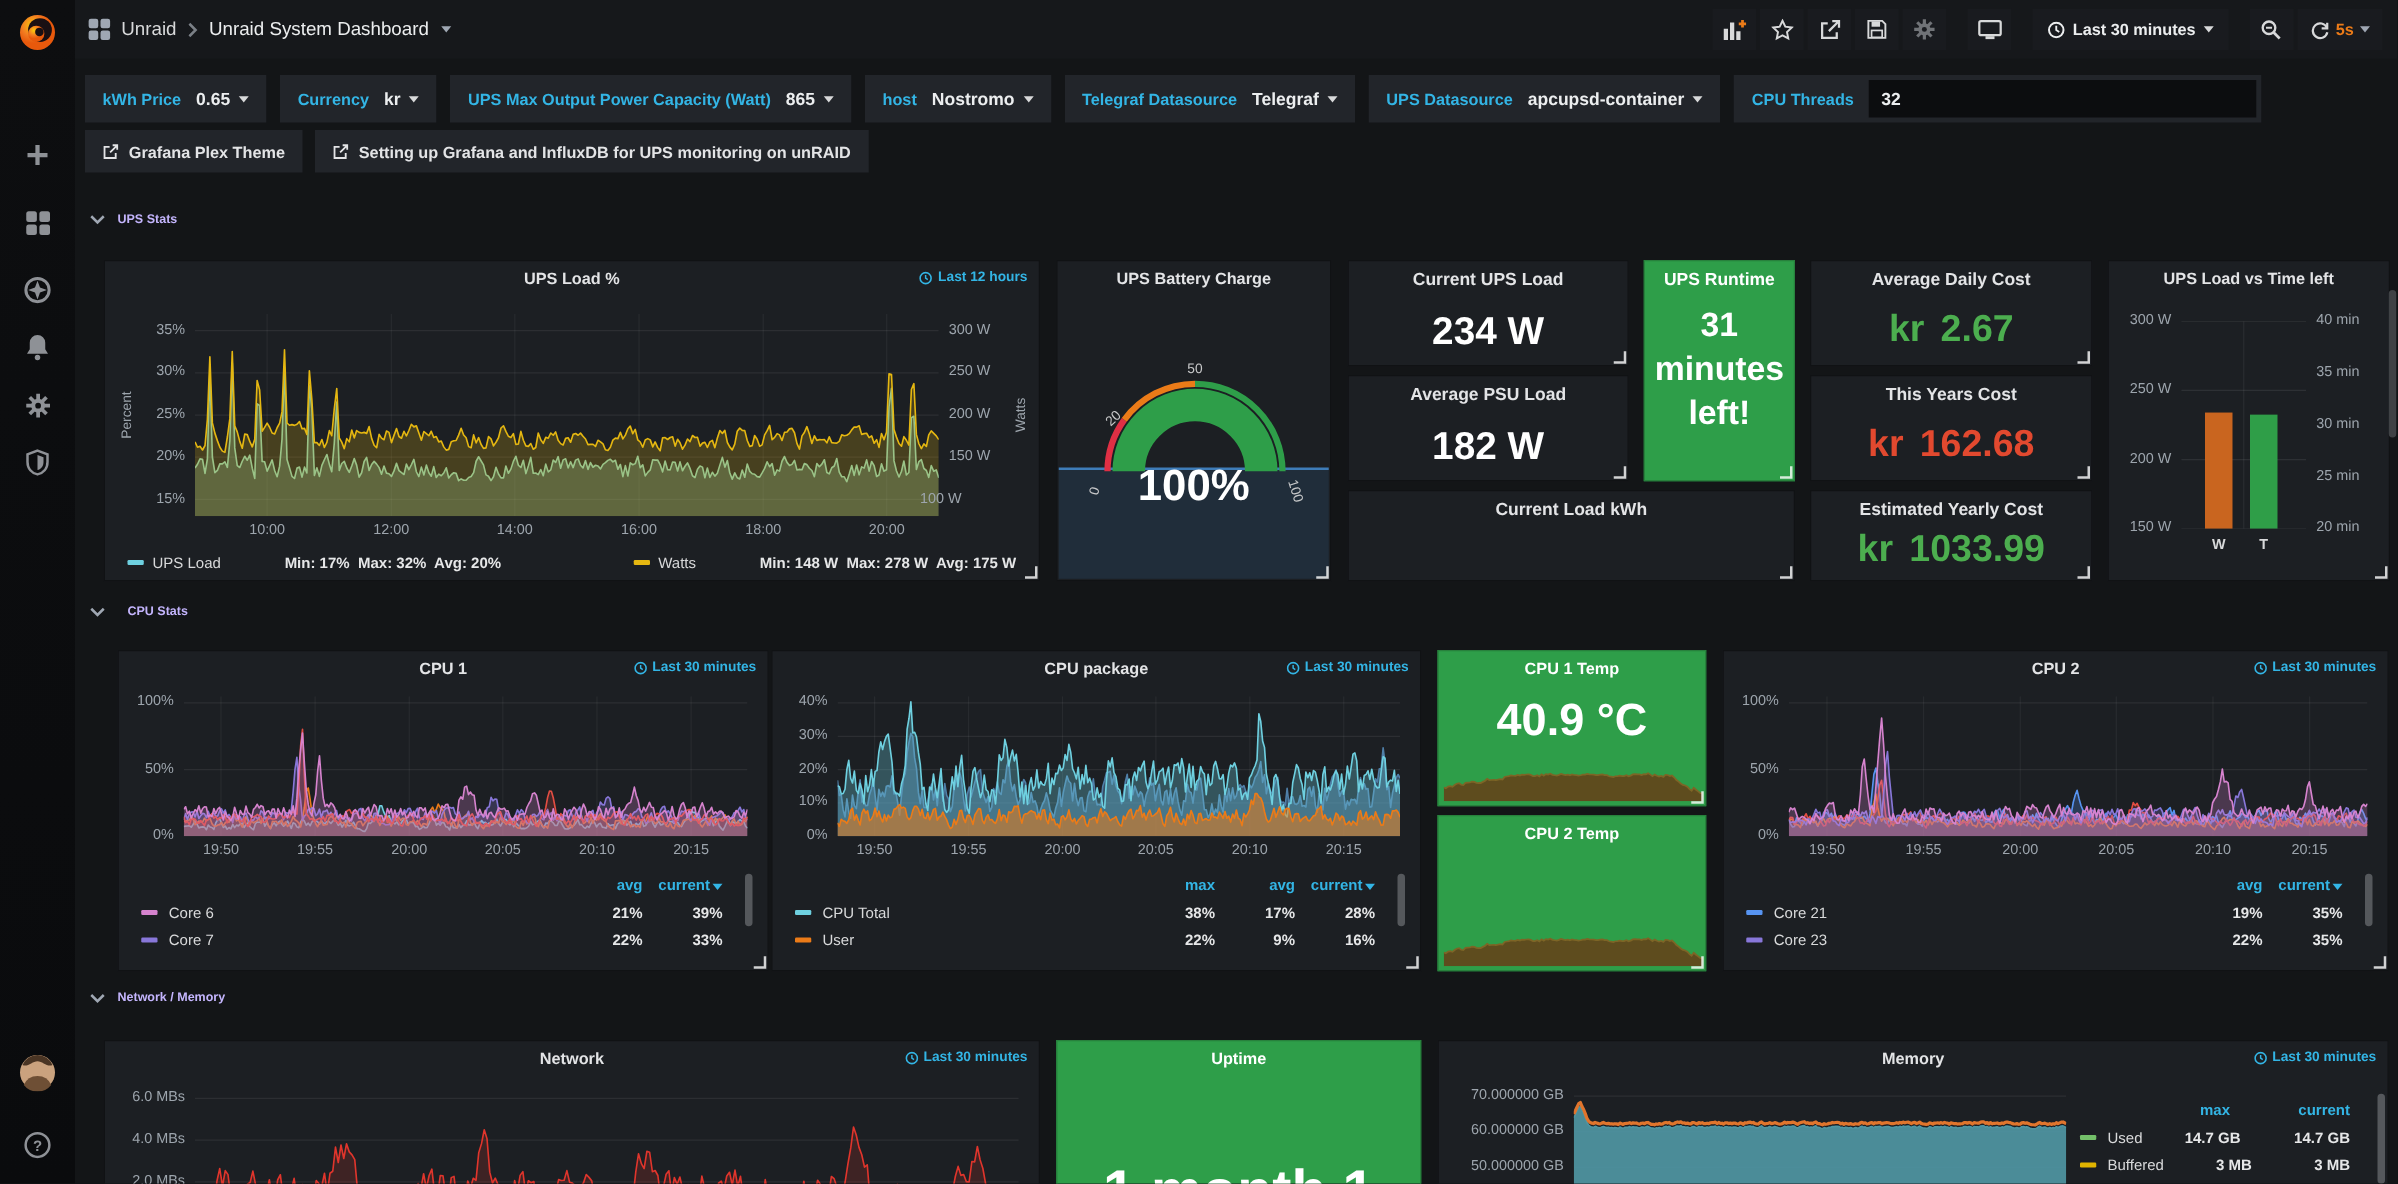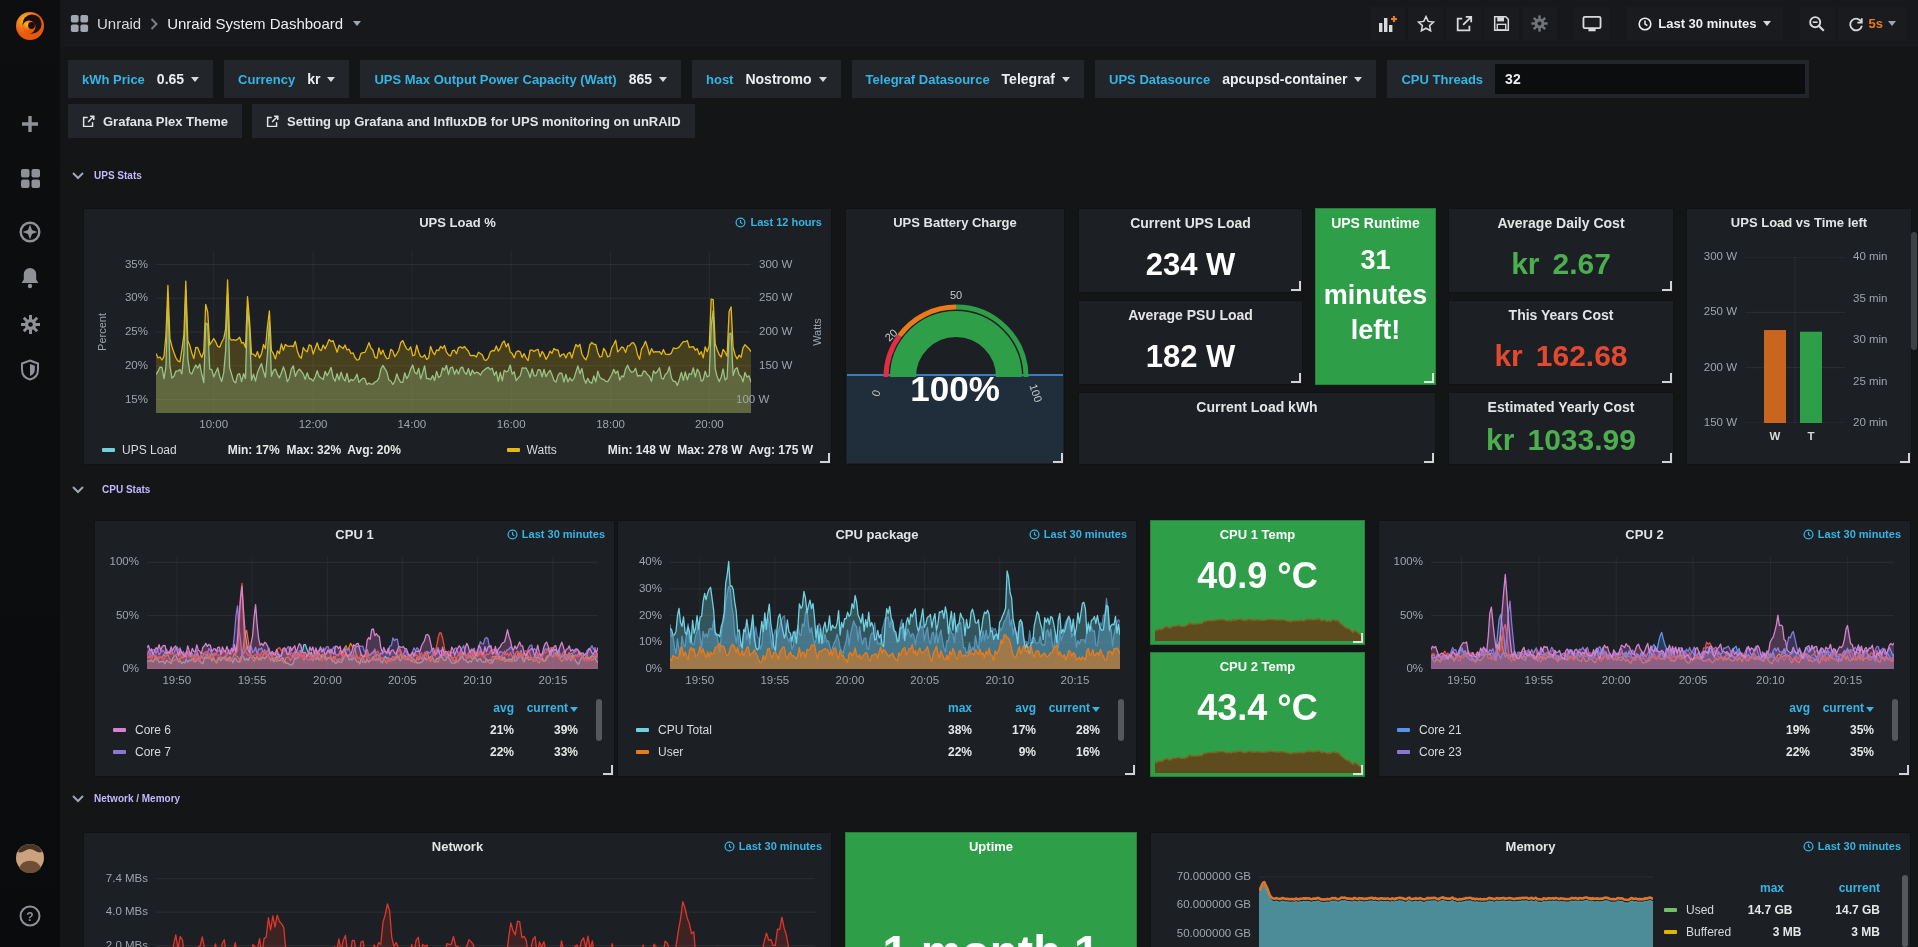--- a/index.html
+++ b/index.html
@@ -624,21 +624,20 @@
         <svg width="207" height="33" style="position:absolute;left:0;top:0;">
           <path d="M0.0 22.0 L1.7 22.6 L3.5 21.3 L5.2 21.0 L7.0 21.5 L8.7 20.0 L10.4 19.0 L12.2 18.5 L13.9 19.8 L15.7 20.1 L17.4 18.3 L19.1 18.1 L20.9 18.0 L22.6 17.4 L24.4 17.5 L26.1 18.3 L27.8 18.4 L29.6 18.4 L31.3 17.5 L33.1 16.6 L34.8 15.0 L36.5 16.1 L38.3 16.0 L40.0 15.9 L41.7 16.0 L43.5 15.7 L45.2 15.4 L47.0 15.6 L48.7 13.6 L50.4 13.2 L52.2 12.9 L53.9 12.4 L55.7 12.6 L57.4 12.7 L59.1 12.0 L60.9 12.5 L62.6 11.7 L64.4 11.9 L66.1 11.6 L67.8 11.5 L69.6 11.9 L71.3 12.8 L73.1 12.8 L74.8 12.2 L76.5 13.2 L78.3 11.5 L80.0 12.6 L81.8 11.3 L83.5 11.6 L85.2 11.0 L87.0 11.9 L88.7 12.2 L90.5 12.5 L92.2 11.9 L93.9 11.1 L95.7 11.7 L97.4 12.0 L99.2 11.8 L100.9 12.3 L102.6 11.5 L104.4 12.0 L106.1 12.1 L107.8 12.4 L109.6 12.2 L111.3 11.7 L113.1 11.7 L114.8 11.1 L116.5 11.5 L118.3 11.6 L120.0 11.7 L121.8 12.1 L123.5 12.1 L125.2 11.7 L127.0 11.6 L128.7 12.1 L130.5 12.1 L132.2 13.0 L133.9 13.3 L135.7 13.7 L137.4 13.0 L139.2 12.9 L140.9 12.5 L142.6 12.8 L144.4 12.8 L146.1 12.1 L147.9 13.0 L149.6 12.5 L151.3 11.5 L153.1 11.3 L154.8 11.5 L156.6 11.5 L158.3 12.1 L160.0 11.3 L161.8 11.5 L163.5 10.6 L165.3 11.7 L167.0 12.9 L168.7 11.7 L170.5 12.6 L172.2 13.3 L173.9 12.8 L175.7 13.5 L177.4 11.9 L179.2 12.0 L180.9 12.9 L182.6 12.4 L184.4 14.0 L186.1 16.0 L187.9 17.3 L189.6 18.8 L191.3 19.9 L193.1 20.4 L194.8 21.4 L196.6 23.3 L198.3 24.6 L200.0 22.2 L201.8 23.8 L203.5 25.1 L205.3 26.5 L207.0 26.7 L207 33 L0 33 Z" fill="#5e4c1e" stroke="none"></path>
           <path d="M0.0 22.0 L1.7 22.6 L3.5 21.3 L5.2 21.0 L7.0 21.5 L8.7 20.0 L10.4 19.0 L12.2 18.5 L13.9 19.8 L15.7 20.1 L17.4 18.3 L19.1 18.1 L20.9 18.0 L22.6 17.4 L24.4 17.5 L26.1 18.3 L27.8 18.4 L29.6 18.4 L31.3 17.5 L33.1 16.6 L34.8 15.0 L36.5 16.1 L38.3 16.0 L40.0 15.9 L41.7 16.0 L43.5 15.7 L45.2 15.4 L47.0 15.6 L48.7 13.6 L50.4 13.2 L52.2 12.9 L53.9 12.4 L55.7 12.6 L57.4 12.7 L59.1 12.0 L60.9 12.5 L62.6 11.7 L64.4 11.9 L66.1 11.6 L67.8 11.5 L69.6 11.9 L71.3 12.8 L73.1 12.8 L74.8 12.2 L76.5 13.2 L78.3 11.5 L80.0 12.6 L81.8 11.3 L83.5 11.6 L85.2 11.0 L87.0 11.9 L88.7 12.2 L90.5 12.5 L92.2 11.9 L93.9 11.1 L95.7 11.7 L97.4 12.0 L99.2 11.8 L100.9 12.3 L102.6 11.5 L104.4 12.0 L106.1 12.1 L107.8 12.4 L109.6 12.2 L111.3 11.7 L113.1 11.7 L114.8 11.1 L116.5 11.5 L118.3 11.6 L120.0 11.7 L121.8 12.1 L123.5 12.1 L125.2 11.7 L127.0 11.6 L128.7 12.1 L130.5 12.1 L132.2 13.0 L133.9 13.3 L135.7 13.7 L137.4 13.0 L139.2 12.9 L140.9 12.5 L142.6 12.8 L144.4 12.8 L146.1 12.1 L147.9 13.0 L149.6 12.5 L151.3 11.5 L153.1 11.3 L154.8 11.5 L156.6 11.5 L158.3 12.1 L160.0 11.3 L161.8 11.5 L163.5 10.6 L165.3 11.7 L167.0 12.9 L168.7 11.7 L170.5 12.6 L172.2 13.3 L173.9 12.8 L175.7 13.5 L177.4 11.9 L179.2 12.0 L180.9 12.9 L182.6 12.4 L184.4 14.0 L186.1 16.0 L187.9 17.3 L189.6 18.8 L191.3 19.9 L193.1 20.4 L194.8 21.4 L196.6 23.3 L198.3 24.6 L200.0 22.2 L201.8 23.8 L203.5 25.1 L205.3 26.5 L207.0 26.7 " fill="none" stroke="#7d6526" stroke-width="1.4"></path>
         </svg>
       </div>
     <div class="cnr"></div>
   </div>
 
   <div class="panel" style="left:1150px;top:652px;width:215px;height:125px;background:#2e9e49;border-color:#27813c;">
     <div class="pt" style="color:#fff;">CPU 2 Temp</div>
-    <div class="statv" style="top:34px;font-size:36px;">43.4 °C</div>
     <div class="chart" style="left:4px;right:4px;bottom:3px;height:33px;width:207px;">
         <svg width="207" height="33" style="position:absolute;left:0;top:0;">
           <path d="M0.0 22.0 L1.7 22.6 L3.5 21.3 L5.2 21.0 L7.0 21.5 L8.7 20.0 L10.4 19.0 L12.2 18.5 L13.9 19.8 L15.7 20.1 L17.4 18.3 L19.1 18.1 L20.9 18.0 L22.6 17.4 L24.4 17.5 L26.1 18.3 L27.8 18.4 L29.6 18.4 L31.3 17.5 L33.1 16.6 L34.8 15.0 L36.5 16.1 L38.3 16.0 L40.0 15.9 L41.7 16.0 L43.5 15.7 L45.2 15.4 L47.0 15.6 L48.7 13.6 L50.4 13.2 L52.2 12.9 L53.9 12.4 L55.7 12.6 L57.4 12.7 L59.1 12.0 L60.9 12.5 L62.6 11.7 L64.4 11.9 L66.1 11.6 L67.8 11.5 L69.6 11.9 L71.3 12.8 L73.1 12.8 L74.8 12.2 L76.5 13.2 L78.3 11.5 L80.0 12.6 L81.8 11.3 L83.5 11.6 L85.2 11.0 L87.0 11.9 L88.7 12.2 L90.5 12.5 L92.2 11.9 L93.9 11.1 L95.7 11.7 L97.4 12.0 L99.2 11.8 L100.9 12.3 L102.6 11.5 L104.4 12.0 L106.1 12.1 L107.8 12.4 L109.6 12.2 L111.3 11.7 L113.1 11.7 L114.8 11.1 L116.5 11.5 L118.3 11.6 L120.0 11.7 L121.8 12.1 L123.5 12.1 L125.2 11.7 L127.0 11.6 L128.7 12.1 L130.5 12.1 L132.2 13.0 L133.9 13.3 L135.7 13.7 L137.4 13.0 L139.2 12.9 L140.9 12.5 L142.6 12.8 L144.4 12.8 L146.1 12.1 L147.9 13.0 L149.6 12.5 L151.3 11.5 L153.1 11.3 L154.8 11.5 L156.6 11.5 L158.3 12.1 L160.0 11.3 L161.8 11.5 L163.5 10.6 L165.3 11.7 L167.0 12.9 L168.7 11.7 L170.5 12.6 L172.2 13.3 L173.9 12.8 L175.7 13.5 L177.4 11.9 L179.2 12.0 L180.9 12.9 L182.6 12.4 L184.4 14.0 L186.1 16.0 L187.9 17.3 L189.6 18.8 L191.3 19.9 L193.1 20.4 L194.8 21.4 L196.6 23.3 L198.3 24.6 L200.0 22.2 L201.8 23.8 L203.5 25.1 L205.3 26.5 L207.0 26.7 L207 33 L0 33 Z" fill="#5e4c1e" stroke="none"></path>
           <path d="M0.0 22.0 L1.7 22.6 L3.5 21.3 L5.2 21.0 L7.0 21.5 L8.7 20.0 L10.4 19.0 L12.2 18.5 L13.9 19.8 L15.7 20.1 L17.4 18.3 L19.1 18.1 L20.9 18.0 L22.6 17.4 L24.4 17.5 L26.1 18.3 L27.8 18.4 L29.6 18.4 L31.3 17.5 L33.1 16.6 L34.8 15.0 L36.5 16.1 L38.3 16.0 L40.0 15.9 L41.7 16.0 L43.5 15.7 L45.2 15.4 L47.0 15.6 L48.7 13.6 L50.4 13.2 L52.2 12.9 L53.9 12.4 L55.7 12.6 L57.4 12.7 L59.1 12.0 L60.9 12.5 L62.6 11.7 L64.4 11.9 L66.1 11.6 L67.8 11.5 L69.6 11.9 L71.3 12.8 L73.1 12.8 L74.8 12.2 L76.5 13.2 L78.3 11.5 L80.0 12.6 L81.8 11.3 L83.5 11.6 L85.2 11.0 L87.0 11.9 L88.7 12.2 L90.5 12.5 L92.2 11.9 L93.9 11.1 L95.7 11.7 L97.4 12.0 L99.2 11.8 L100.9 12.3 L102.6 11.5 L104.4 12.0 L106.1 12.1 L107.8 12.4 L109.6 12.2 L111.3 11.7 L113.1 11.7 L114.8 11.1 L116.5 11.5 L118.3 11.6 L120.0 11.7 L121.8 12.1 L123.5 12.1 L125.2 11.7 L127.0 11.6 L128.7 12.1 L130.5 12.1 L132.2 13.0 L133.9 13.3 L135.7 13.7 L137.4 13.0 L139.2 12.9 L140.9 12.5 L142.6 12.8 L144.4 12.8 L146.1 12.1 L147.9 13.0 L149.6 12.5 L151.3 11.5 L153.1 11.3 L154.8 11.5 L156.6 11.5 L158.3 12.1 L160.0 11.3 L161.8 11.5 L163.5 10.6 L165.3 11.7 L167.0 12.9 L168.7 11.7 L170.5 12.6 L172.2 13.3 L173.9 12.8 L175.7 13.5 L177.4 11.9 L179.2 12.0 L180.9 12.9 L182.6 12.4 L184.4 14.0 L186.1 16.0 L187.9 17.3 L189.6 18.8 L191.3 19.9 L193.1 20.4 L194.8 21.4 L196.6 23.3 L198.3 24.6 L200.0 22.2 L201.8 23.8 L203.5 25.1 L205.3 26.5 L207.0 26.7 " fill="none" stroke="#7d6526" stroke-width="1.4"></path>
         </svg>
       </div>
     <div class="cnr"></div>
   </div>
 
   <div class="panel" style="left:1378px;top:520px;width:533px;height:257px;">
@@ -721,21 +720,21 @@
     <div class="chart" style="left:8px;top:30px;width:733px;height:140px;">
         <svg width="659" height="112" style="position:absolute;left:64px;top:4px;">
           <line x1="0" y1="11.701492537313435" x2="659" y2="11.701492537313435" stroke="rgba(255,255,255,0.07)"></line>
           <line x1="0" y1="45.134328358208954" x2="659" y2="45.134328358208954" stroke="rgba(255,255,255,0.07)"></line>
           <line x1="0" y1="78.56716417910448" x2="659" y2="78.56716417910448" stroke="rgba(255,255,255,0.07)"></line>
           <path d="M0.0 106.1 L2.2 98.9 L4.4 105.5 L6.6 96.7 L8.8 104.1 L11.0 101.7 L13.2 106.7 L15.4 99.9 L17.6 99.6 L19.8 93.9 L22.0 95.1 L24.2 91.8 L26.4 92.9 L28.7 92.2 L30.9 89.8 L33.1 94.0 L35.3 101.8 L37.5 96.7 L39.7 104.0 L41.9 101.8 L44.1 101.1 L46.3 94.7 L48.5 93.5 L50.7 93.0 L52.9 100.3 L55.1 97.9 L57.3 100.0 L59.5 105.0 L61.7 108.4 L63.9 102.5 L66.1 105.7 L68.3 107.8 L70.5 99.9 L72.7 102.8 L74.9 97.5 L77.1 94.1 L79.3 102.4 L81.5 95.3 L83.8 91.9 L86.0 96.4 L88.2 103.6 L90.4 105.7 L92.6 106.3 L94.8 98.1 L97.0 105.0 L99.2 98.4 L101.4 98.7 L103.6 94.6 L105.8 93.6 L108.0 102.4 L110.2 95.2 L112.4 92.3 L114.6 91.6 L116.8 91.1 L119.0 98.0 L121.2 97.2 L123.4 94.7 L125.6 96.4 L127.8 98.4 L130.0 105.6 L132.2 101.2 L134.4 107.0 L136.6 98.3 L138.9 100.1 L141.1 95.1 L143.3 101.8 L145.5 105.0 L147.7 103.1 L149.9 99.3 L152.1 104.5 L154.3 105.2 L156.5 106.6 L158.7 103.6 L160.9 108.3 L163.1 101.6 L165.3 105.1 L167.5 106.1 L169.7 100.0 L171.9 101.4 L174.1 102.1 L176.3 104.1 L178.5 101.0 L180.7 94.0 L182.9 97.3 L185.1 103.0 L187.3 97.6 L189.5 92.3 L191.7 91.3 L194.0 101.1 L196.2 98.2 L198.4 99.4 L200.6 96.7 L202.8 104.4 L205.0 108.4 L207.2 109.3 L209.4 99.2 L211.6 99.8 L213.8 102.7 L216.0 103.3 L218.2 105.4 L220.4 106.7 L222.6 105.0 L224.8 105.2 L227.0 109.1 L229.2 110.3 L231.4 99.3 L233.6 98.8 L235.8 98.0 L238.0 101.1 L240.2 103.2 L242.4 100.5 L244.6 100.0 L246.8 105.1 L249.1 105.0 L251.3 103.7 L253.5 101.4 L255.7 102.4 L257.9 102.3 L260.1 104.4 L262.3 97.8 L264.5 99.5 L266.7 102.9 L268.9 107.1 L271.1 107.9 L273.3 99.9 L275.5 102.8 L277.7 103.2 L279.9 108.3 L282.1 105.3 L284.3 101.2 L286.5 102.8 L288.7 99.7 L290.9 102.0 L293.1 96.3 L295.3 97.0 L297.5 94.7 L299.7 102.7 L301.9 105.5 L304.2 106.0 L306.4 102.2 L308.6 105.2 L310.8 103.9 L313.0 106.4 L315.2 103.5 L317.4 104.4 L319.6 104.5 L321.8 105.2 L324.0 108.8 L326.2 100.6 L328.4 95.5 L330.6 102.6 L332.8 96.7 L335.0 91.9 L337.2 92.8 L339.4 101.5 L341.6 97.2 L343.8 93.5 L346.0 99.5 L348.2 104.1 L350.4 96.8 L352.6 93.7 L354.8 99.3 L357.1 100.5 L359.3 107.0 L361.5 102.3 L363.7 106.2 L365.9 96.7 L368.1 94.5 L370.3 99.7 L372.5 101.0 L374.7 105.0 L376.9 107.9 L379.1 99.2 L381.3 93.2 L383.5 99.1 L385.7 104.6 L387.9 106.0 L390.1 101.0 L392.3 107.2 L394.5 104.5 L396.7 102.4 L398.9 98.4 L401.1 94.0 L403.3 97.8 L405.5 98.8 L407.7 105.9 L409.9 107.2 L412.2 97.9 L414.4 93.8 L416.6 101.7 L418.8 104.1 L421.0 107.3 L423.2 99.7 L425.4 95.5 L427.6 100.2 L429.8 106.9 L432.0 98.8 L434.2 103.7 L436.4 101.0 L438.6 100.2 L440.8 104.3 L443.0 108.4 L445.2 110.3 L447.4 110.3 L449.6 99.6 L451.8 95.0 L454.0 94.7 L456.2 99.2 L458.4 105.8 L460.6 107.8 L462.8 107.7 L465.0 102.8 L467.3 97.6 L469.5 95.8 L471.7 100.6 L473.9 104.0 L476.1 98.8 L478.3 105.3 L480.5 103.7 L482.7 106.3 L484.9 100.1 L487.1 101.3 L489.3 97.4 L491.5 94.6 L493.7 99.6 L495.9 102.4 L498.1 95.3 L500.3 93.0 L502.5 101.3 L504.7 106.1 L506.9 108.3 L509.1 106.8 L511.3 105.6 L513.5 99.8 L515.7 106.1 L517.9 104.9 L520.1 97.0 L522.4 101.8 L524.6 104.8 L526.8 101.8 L529.0 98.6 L531.2 96.5 L533.4 100.5 L535.6 100.7 L537.8 106.8 L540.0 108.3 L542.2 103.0 L544.4 107.6 L546.6 108.9 L548.8 102.1 L551.0 97.5 L553.2 93.7 L555.4 91.7 L557.6 100.3 L559.8 95.8 L562.0 102.6 L564.2 96.1 L566.4 102.6 L568.6 97.2 L570.8 96.7 L573.0 92.1 L575.2 97.3 L577.5 104.7 L579.7 97.3 L581.9 98.1 L584.1 102.6 L586.3 107.3 L588.5 102.2 L590.7 102.8 L592.9 107.5 L595.1 100.9 L597.3 103.1 L599.5 98.1 L601.7 95.9 L603.9 100.8 L606.1 107.1 L608.3 101.5 L610.5 98.9 L612.7 101.4 L614.9 106.6 L617.1 101.3 L619.3 100.9 L621.5 98.6 L623.7 96.0 L625.9 99.9 L628.1 99.9 L630.3 93.8 L632.6 93.5 L634.8 101.6 L637.0 105.4 L639.2 98.2 L641.4 96.7 L643.6 101.5 L645.8 95.0 L648.0 95.5 L650.2 103.2 L652.4 95.6 L654.6 99.4 L656.8 93.7 L659.0 91.2 L659 112 L0 112 Z" fill="#7c241f" fill-opacity="0.35" stroke="none"></path>
           <path d="M0.0 106.1 L2.2 98.9 L4.4 105.5 L6.6 96.7 L8.8 104.1 L11.0 101.7 L13.2 106.7 L15.4 99.9 L17.6 99.6 L19.8 93.9 L22.0 95.1 L24.2 91.8 L26.4 92.9 L28.7 92.2 L30.9 89.8 L33.1 94.0 L35.3 101.8 L37.5 96.7 L39.7 104.0 L41.9 101.8 L44.1 101.1 L46.3 94.7 L48.5 93.5 L50.7 93.0 L52.9 100.3 L55.1 97.9 L57.3 100.0 L59.5 105.0 L61.7 108.4 L63.9 102.5 L66.1 105.7 L68.3 107.8 L70.5 99.9 L72.7 102.8 L74.9 97.5 L77.1 94.1 L79.3 102.4 L81.5 95.3 L83.8 91.9 L86.0 96.4 L88.2 103.6 L90.4 105.7 L92.6 106.3 L94.8 98.1 L97.0 105.0 L99.2 98.4 L101.4 98.7 L103.6 94.6 L105.8 93.6 L108.0 102.4 L110.2 95.2 L112.4 92.3 L114.6 91.6 L116.8 91.1 L119.0 98.0 L121.2 97.2 L123.4 94.7 L125.6 96.4 L127.8 98.4 L130.0 105.6 L132.2 101.2 L134.4 107.0 L136.6 98.3 L138.9 100.1 L141.1 95.1 L143.3 101.8 L145.5 105.0 L147.7 103.1 L149.9 99.3 L152.1 104.5 L154.3 105.2 L156.5 106.6 L158.7 103.6 L160.9 108.3 L163.1 101.6 L165.3 105.1 L167.5 106.1 L169.7 100.0 L171.9 101.4 L174.1 102.1 L176.3 104.1 L178.5 101.0 L180.7 94.0 L182.9 97.3 L185.1 103.0 L187.3 97.6 L189.5 92.3 L191.7 91.3 L194.0 101.1 L196.2 98.2 L198.4 99.4 L200.6 96.7 L202.8 104.4 L205.0 108.4 L207.2 109.3 L209.4 99.2 L211.6 99.8 L213.8 102.7 L216.0 103.3 L218.2 105.4 L220.4 106.7 L222.6 105.0 L224.8 105.2 L227.0 109.1 L229.2 110.3 L231.4 99.3 L233.6 98.8 L235.8 98.0 L238.0 101.1 L240.2 103.2 L242.4 100.5 L244.6 100.0 L246.8 105.1 L249.1 105.0 L251.3 103.7 L253.5 101.4 L255.7 102.4 L257.9 102.3 L260.1 104.4 L262.3 97.8 L264.5 99.5 L266.7 102.9 L268.9 107.1 L271.1 107.9 L273.3 99.9 L275.5 102.8 L277.7 103.2 L279.9 108.3 L282.1 105.3 L284.3 101.2 L286.5 102.8 L288.7 99.7 L290.9 102.0 L293.1 96.3 L295.3 97.0 L297.5 94.7 L299.7 102.7 L301.9 105.5 L304.2 106.0 L306.4 102.2 L308.6 105.2 L310.8 103.9 L313.0 106.4 L315.2 103.5 L317.4 104.4 L319.6 104.5 L321.8 105.2 L324.0 108.8 L326.2 100.6 L328.4 95.5 L330.6 102.6 L332.8 96.7 L335.0 91.9 L337.2 92.8 L339.4 101.5 L341.6 97.2 L343.8 93.5 L346.0 99.5 L348.2 104.1 L350.4 96.8 L352.6 93.7 L354.8 99.3 L357.1 100.5 L359.3 107.0 L361.5 102.3 L363.7 106.2 L365.9 96.7 L368.1 94.5 L370.3 99.7 L372.5 101.0 L374.7 105.0 L376.9 107.9 L379.1 99.2 L381.3 93.2 L383.5 99.1 L385.7 104.6 L387.9 106.0 L390.1 101.0 L392.3 107.2 L394.5 104.5 L396.7 102.4 L398.9 98.4 L401.1 94.0 L403.3 97.8 L405.5 98.8 L407.7 105.9 L409.9 107.2 L412.2 97.9 L414.4 93.8 L416.6 101.7 L418.8 104.1 L421.0 107.3 L423.2 99.7 L425.4 95.5 L427.6 100.2 L429.8 106.9 L432.0 98.8 L434.2 103.7 L436.4 101.0 L438.6 100.2 L440.8 104.3 L443.0 108.4 L445.2 110.3 L447.4 110.3 L449.6 99.6 L451.8 95.0 L454.0 94.7 L456.2 99.2 L458.4 105.8 L460.6 107.8 L462.8 107.7 L465.0 102.8 L467.3 97.6 L469.5 95.8 L471.7 100.6 L473.9 104.0 L476.1 98.8 L478.3 105.3 L480.5 103.7 L482.7 106.3 L484.9 100.1 L487.1 101.3 L489.3 97.4 L491.5 94.6 L493.7 99.6 L495.9 102.4 L498.1 95.3 L500.3 93.0 L502.5 101.3 L504.7 106.1 L506.9 108.3 L509.1 106.8 L511.3 105.6 L513.5 99.8 L515.7 106.1 L517.9 104.9 L520.1 97.0 L522.4 101.8 L524.6 104.8 L526.8 101.8 L529.0 98.6 L531.2 96.5 L533.4 100.5 L535.6 100.7 L537.8 106.8 L540.0 108.3 L542.2 103.0 L544.4 107.6 L546.6 108.9 L548.8 102.1 L551.0 97.5 L553.2 93.7 L555.4 91.7 L557.6 100.3 L559.8 95.8 L562.0 102.6 L564.2 96.1 L566.4 102.6 L568.6 97.2 L570.8 96.7 L573.0 92.1 L575.2 97.3 L577.5 104.7 L579.7 97.3 L581.9 98.1 L584.1 102.6 L586.3 107.3 L588.5 102.2 L590.7 102.8 L592.9 107.5 L595.1 100.9 L597.3 103.1 L599.5 98.1 L601.7 95.9 L603.9 100.8 L606.1 107.1 L608.3 101.5 L610.5 98.9 L612.7 101.4 L614.9 106.6 L617.1 101.3 L619.3 100.9 L621.5 98.6 L623.7 96.0 L625.9 99.9 L628.1 99.9 L630.3 93.8 L632.6 93.5 L634.8 101.6 L637.0 105.4 L639.2 98.2 L641.4 96.7 L643.6 101.5 L645.8 95.0 L648.0 95.5 L650.2 103.2 L652.4 95.6 L654.6 99.4 L656.8 93.7 L659.0 91.2 " fill="none" stroke="#7c241f" stroke-width="1.3" stroke-linejoin="round"></path>
           <path d="M0.0 95.6 L2.2 103.0 L4.4 96.7 L6.6 103.1 L8.8 101.1 L11.0 99.7 L13.2 93.4 L15.4 94.7 L17.6 77.6 L19.8 67.8 L22.0 82.0 L24.2 69.5 L26.4 72.7 L28.7 91.2 L30.9 100.6 L33.1 101.5 L35.3 82.9 L37.5 85.2 L39.7 97.1 L41.9 80.4 L44.1 79.0 L46.3 69.9 L48.5 80.9 L50.7 93.1 L52.9 85.9 L55.1 84.1 L57.3 86.7 L59.5 76.8 L61.7 90.7 L63.9 94.1 L66.1 77.0 L68.3 72.8 L70.5 90.9 L72.7 81.9 L74.9 81.6 L77.1 84.9 L79.3 75.7 L81.5 91.5 L83.8 86.6 L86.0 80.6 L88.2 88.4 L90.4 95.2 L92.6 94.6 L94.8 92.3 L97.0 77.4 L99.2 80.0 L101.4 82.1 L103.6 71.6 L105.8 87.8 L108.0 71.6 L110.2 70.0 L112.4 50.7 L114.6 63.0 L116.8 49.0 L119.0 59.8 L121.2 48.1 L123.4 54.5 L125.6 56.9 L127.8 60.7 L130.0 85.1 L132.2 86.3 L134.4 82.3 L136.6 83.7 L138.9 82.2 L141.1 88.2 L143.3 100.0 L145.5 82.1 L147.7 97.9 L149.9 106.1 L152.1 108.6 L154.3 92.1 L156.5 94.7 L158.7 100.4 L160.9 97.2 L163.1 96.0 L165.3 94.0 L167.5 103.0 L169.7 106.1 L171.9 106.9 L174.1 97.8 L176.3 89.0 L178.5 79.8 L180.7 84.1 L182.9 72.0 L185.1 83.7 L187.3 73.4 L189.5 68.3 L191.7 87.8 L194.0 90.5 L196.2 73.5 L198.4 73.6 L200.6 89.7 L202.8 93.0 L205.0 75.1 L207.2 74.1 L209.4 92.1 L211.6 95.8 L213.8 105.0 L216.0 92.3 L218.2 77.8 L220.4 83.2 L222.6 75.6 L224.8 77.3 L227.0 55.1 L229.2 47.9 L231.4 36.8 L233.6 43.9 L235.8 70.7 L238.0 79.4 L240.2 75.5 L242.4 80.7 L244.6 86.6 L246.8 92.5 L249.1 88.3 L251.3 90.5 L253.5 98.5 L255.7 77.4 L257.9 86.7 L260.1 73.3 L262.3 70.3 L264.5 87.7 L266.7 77.6 L268.9 79.2 L271.1 78.2 L273.3 96.4 L275.5 84.9 L277.7 94.3 L279.9 88.4 L282.1 83.7 L284.3 95.2 L286.5 90.9 L288.7 86.4 L290.9 76.7 L293.1 77.4 L295.3 77.2 L297.5 69.5 L299.7 78.8 L301.9 79.5 L304.2 81.4 L306.4 83.9 L308.6 82.0 L310.8 79.3 L313.0 72.6 L315.2 74.9 L317.4 77.7 L319.6 91.0 L321.8 81.1 L324.0 96.6 L326.2 84.7 L328.4 81.9 L330.6 88.3 L332.8 99.6 L335.0 86.7 L337.2 96.9 L339.4 101.9 L341.6 100.8 L343.8 104.3 L346.0 103.8 L348.2 87.7 L350.4 91.3 L352.6 70.7 L354.8 56.0 L357.1 63.9 L359.3 67.9 L361.5 54.1 L363.7 54.8 L365.9 70.4 L368.1 69.4 L370.3 73.4 L372.5 91.3 L374.7 82.9 L376.9 72.4 L379.1 69.6 L381.3 88.3 L383.5 75.0 L385.7 80.5 L387.9 74.6 L390.1 84.2 L392.3 92.0 L394.5 80.7 L396.7 83.7 L398.9 90.9 L401.1 102.3 L403.3 91.1 L405.5 73.9 L407.7 83.7 L409.9 83.5 L412.2 94.0 L414.4 104.0 L416.6 101.4 L418.8 79.6 L421.0 77.9 L423.2 84.7 L425.4 73.8 L427.6 70.8 L429.8 81.0 L432.0 69.1 L434.2 82.3 L436.4 74.0 L438.6 90.9 L440.8 95.8 L443.0 103.0 L445.2 101.7 L447.4 105.8 L449.6 98.9 L451.8 91.9 L454.0 95.9 L456.2 76.7 L458.4 90.5 L460.6 99.4 L462.8 103.9 L465.0 102.8 L467.3 92.5 L469.5 89.4 L471.7 96.4 L473.9 97.3 L476.1 98.9 L478.3 93.6 L480.5 83.3 L482.7 87.4 L484.9 92.0 L487.1 78.0 L489.3 91.5 L491.5 84.0 L493.7 84.5 L495.9 87.5 L498.1 77.2 L500.3 80.4 L502.5 97.2 L504.7 104.6 L506.9 89.2 L509.1 74.2 L511.3 75.9 L513.5 82.8 L515.7 93.4 L517.9 89.4 L520.1 78.6 L522.4 63.7 L524.6 51.3 L526.8 34.6 L529.0 41.0 L531.2 50.9 L533.4 56.8 L535.6 66.7 L537.8 64.8 L540.0 92.0 L542.2 97.7 L544.4 93.9 L546.6 88.9 L548.8 88.9 L551.0 87.9 L553.2 92.3 L555.4 94.0 L557.6 98.8 L559.8 82.5 L562.0 80.4 L564.2 95.5 L566.4 98.5 L568.6 103.0 L570.8 104.9 L573.0 102.0 L575.2 85.7 L577.5 95.8 L579.7 96.5 L581.9 101.3 L584.1 88.4 L586.3 88.1 L588.5 82.0 L590.7 93.5 L592.9 100.0 L595.1 96.7 L597.3 101.8 L599.5 103.0 L601.7 108.6 L603.9 110.3 L606.1 85.6 L608.3 74.0 L610.5 66.1 L612.7 73.3 L614.9 72.6 L617.1 78.4 L619.3 78.5 L621.5 62.2 L623.7 62.5 L625.9 50.2 L628.1 60.9 L630.3 67.8 L632.6 80.6 L634.8 89.5 L637.0 99.8 L639.2 89.5 L641.4 101.9 L643.6 100.8 L645.8 100.8 L648.0 88.4 L650.2 93.8 L652.4 98.2 L654.6 88.5 L656.8 81.4 L659.0 89.1 L659 112 L0 112 Z" fill="#e0352c" fill-opacity="0.18" stroke="none"></path>
           <path d="M0.0 95.6 L2.2 103.0 L4.4 96.7 L6.6 103.1 L8.8 101.1 L11.0 99.7 L13.2 93.4 L15.4 94.7 L17.6 77.6 L19.8 67.8 L22.0 82.0 L24.2 69.5 L26.4 72.7 L28.7 91.2 L30.9 100.6 L33.1 101.5 L35.3 82.9 L37.5 85.2 L39.7 97.1 L41.9 80.4 L44.1 79.0 L46.3 69.9 L48.5 80.9 L50.7 93.1 L52.9 85.9 L55.1 84.1 L57.3 86.7 L59.5 76.8 L61.7 90.7 L63.9 94.1 L66.1 77.0 L68.3 72.8 L70.5 90.9 L72.7 81.9 L74.9 81.6 L77.1 84.9 L79.3 75.7 L81.5 91.5 L83.8 86.6 L86.0 80.6 L88.2 88.4 L90.4 95.2 L92.6 94.6 L94.8 92.3 L97.0 77.4 L99.2 80.0 L101.4 82.1 L103.6 71.6 L105.8 87.8 L108.0 71.6 L110.2 70.0 L112.4 50.7 L114.6 63.0 L116.8 49.0 L119.0 59.8 L121.2 48.1 L123.4 54.5 L125.6 56.9 L127.8 60.7 L130.0 85.1 L132.2 86.3 L134.4 82.3 L136.6 83.7 L138.9 82.2 L141.1 88.2 L143.3 100.0 L145.5 82.1 L147.7 97.9 L149.9 106.1 L152.1 108.6 L154.3 92.1 L156.5 94.7 L158.7 100.4 L160.9 97.2 L163.1 96.0 L165.3 94.0 L167.5 103.0 L169.7 106.1 L171.9 106.9 L174.1 97.8 L176.3 89.0 L178.5 79.8 L180.7 84.1 L182.9 72.0 L185.1 83.7 L187.3 73.4 L189.5 68.3 L191.7 87.8 L194.0 90.5 L196.2 73.5 L198.4 73.6 L200.6 89.7 L202.8 93.0 L205.0 75.1 L207.2 74.1 L209.4 92.1 L211.6 95.8 L213.8 105.0 L216.0 92.3 L218.2 77.8 L220.4 83.2 L222.6 75.6 L224.8 77.3 L227.0 55.1 L229.2 47.9 L231.4 36.8 L233.6 43.9 L235.8 70.7 L238.0 79.4 L240.2 75.5 L242.4 80.7 L244.6 86.6 L246.8 92.5 L249.1 88.3 L251.3 90.5 L253.5 98.5 L255.7 77.4 L257.9 86.7 L260.1 73.3 L262.3 70.3 L264.5 87.7 L266.7 77.6 L268.9 79.2 L271.1 78.2 L273.3 96.4 L275.5 84.9 L277.7 94.3 L279.9 88.4 L282.1 83.7 L284.3 95.2 L286.5 90.9 L288.7 86.4 L290.9 76.7 L293.1 77.4 L295.3 77.2 L297.5 69.5 L299.7 78.8 L301.9 79.5 L304.2 81.4 L306.4 83.9 L308.6 82.0 L310.8 79.3 L313.0 72.6 L315.2 74.9 L317.4 77.7 L319.6 91.0 L321.8 81.1 L324.0 96.6 L326.2 84.7 L328.4 81.9 L330.6 88.3 L332.8 99.6 L335.0 86.7 L337.2 96.9 L339.4 101.9 L341.6 100.8 L343.8 104.3 L346.0 103.8 L348.2 87.7 L350.4 91.3 L352.6 70.7 L354.8 56.0 L357.1 63.9 L359.3 67.9 L361.5 54.1 L363.7 54.8 L365.9 70.4 L368.1 69.4 L370.3 73.4 L372.5 91.3 L374.7 82.9 L376.9 72.4 L379.1 69.6 L381.3 88.3 L383.5 75.0 L385.7 80.5 L387.9 74.6 L390.1 84.2 L392.3 92.0 L394.5 80.7 L396.7 83.7 L398.9 90.9 L401.1 102.3 L403.3 91.1 L405.5 73.9 L407.7 83.7 L409.9 83.5 L412.2 94.0 L414.4 104.0 L416.6 101.4 L418.8 79.6 L421.0 77.9 L423.2 84.7 L425.4 73.8 L427.6 70.8 L429.8 81.0 L432.0 69.1 L434.2 82.3 L436.4 74.0 L438.6 90.9 L440.8 95.8 L443.0 103.0 L445.2 101.7 L447.4 105.8 L449.6 98.9 L451.8 91.9 L454.0 95.9 L456.2 76.7 L458.4 90.5 L460.6 99.4 L462.8 103.9 L465.0 102.8 L467.3 92.5 L469.5 89.4 L471.7 96.4 L473.9 97.3 L476.1 98.9 L478.3 93.6 L480.5 83.3 L482.7 87.4 L484.9 92.0 L487.1 78.0 L489.3 91.5 L491.5 84.0 L493.7 84.5 L495.9 87.5 L498.1 77.2 L500.3 80.4 L502.5 97.2 L504.7 104.6 L506.9 89.2 L509.1 74.2 L511.3 75.9 L513.5 82.8 L515.7 93.4 L517.9 89.4 L520.1 78.6 L522.4 63.7 L524.6 51.3 L526.8 34.6 L529.0 41.0 L531.2 50.9 L533.4 56.8 L535.6 66.7 L537.8 64.8 L540.0 92.0 L542.2 97.7 L544.4 93.9 L546.6 88.9 L548.8 88.9 L551.0 87.9 L553.2 92.3 L555.4 94.0 L557.6 98.8 L559.8 82.5 L562.0 80.4 L564.2 95.5 L566.4 98.5 L568.6 103.0 L570.8 104.9 L573.0 102.0 L575.2 85.7 L577.5 95.8 L579.7 96.5 L581.9 101.3 L584.1 88.4 L586.3 88.1 L588.5 82.0 L590.7 93.5 L592.9 100.0 L595.1 96.7 L597.3 101.8 L599.5 103.0 L601.7 108.6 L603.9 110.3 L606.1 85.6 L608.3 74.0 L610.5 66.1 L612.7 73.3 L614.9 72.6 L617.1 78.4 L619.3 78.5 L621.5 62.2 L623.7 62.5 L625.9 50.2 L628.1 60.9 L630.3 67.8 L632.6 80.6 L634.8 89.5 L637.0 99.8 L639.2 89.5 L641.4 101.9 L643.6 100.8 L645.8 100.8 L648.0 88.4 L650.2 93.8 L652.4 98.2 L654.6 88.5 L656.8 81.4 L659.0 89.1 " fill="none" stroke="#e0352c" stroke-width="1.3" stroke-linejoin="round"></path>
         </svg>
-        <div class="tick" style="left: 0px; top: 8.70149px; width: 56px; text-align: right;">7.4 MBs</div>
+        <div class="tick" style="left: 0px; top: 8.70149px; width: 56px; text-align: right;">6.0 MBs</div>
         <div class="tick" style="left: 0px; top: 42.1343px; width: 56px; text-align: right;">4.0 MBs</div>
         <div class="tick" style="left: 0px; top: 75.5672px; width: 56px; text-align: right;">2.0 MBs</div>
       </div>
   </div>
 
   <div class="panel" style="left:845px;top:832px;width:292px;height:257px;background:#2e9e49;border-color:#27813c;">
     <div class="pt" style="color:#fff;">Uptime</div>
     <div class="statv" style="top:92px;font-size:46px;">1 month 1</div>
   </div>
 

